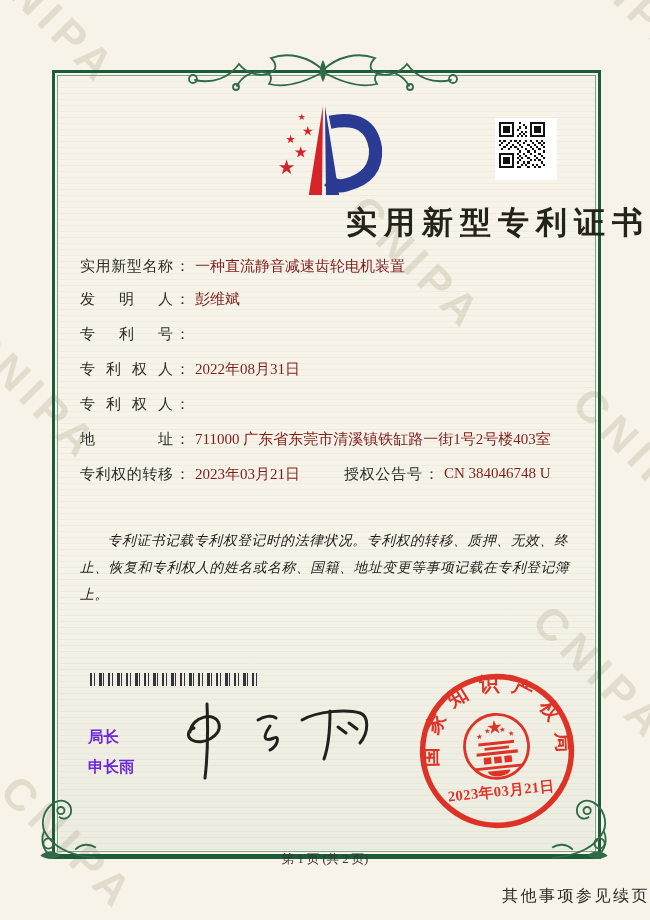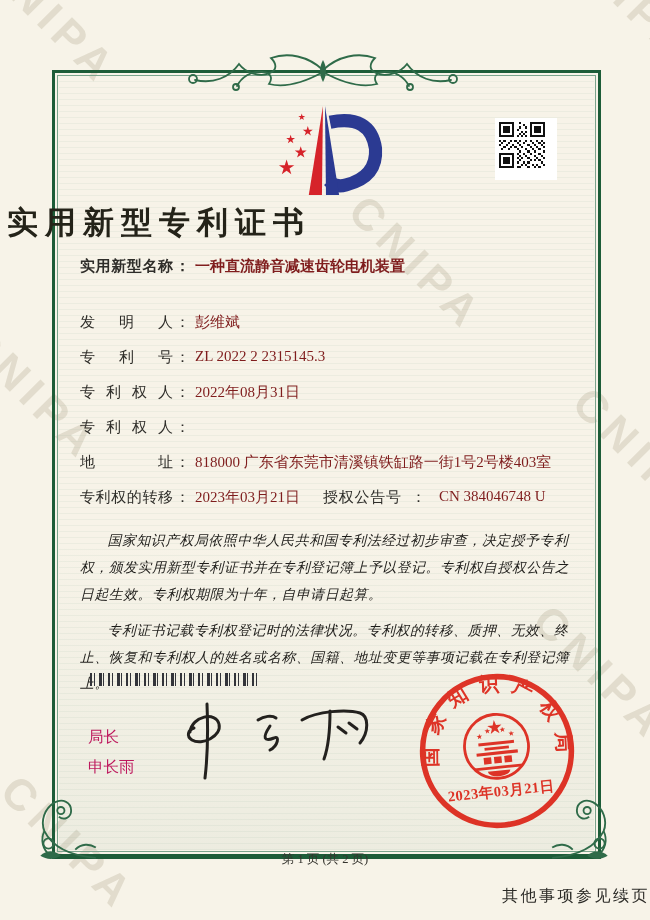--- a/index.html
+++ b/index.html
@@ -47,55 +47,55 @@
     position:absolute; left:80px; top:112px; z-index:3;
     font-size:14.5px; letter-spacing:0.5px; color:#35342e;
   }
   .logo{position:absolute; left:261px; top:104px; z-index:3;}
   .qr{
     position:absolute; left:495px; top:118px; width:54px; height:54px;
     background:#fff; padding:4px; z-index:3;
   }
   .title{
     position:absolute; left:0; right:0; top:202px; z-index:3;
-    text-align:left; font-size:31px; font-weight:bold;
+    text-align:right; font-size:31px; font-weight:bold;
     letter-spacing:7px; text-indent:7px; color:#242319;
   }
   
   .fields{position:absolute; left:80px; top:257px; width:482px; z-index:3; font-size:15px;}
   .field-row{display:flex; margin-bottom:16px; position:relative; white-space:nowrap;}
-  .field-row.first{margin-bottom:37px;font-weight:bold;}
+  .field-row.first{margin-bottom:14px;}
   .flabel{
     display:inline-block; width:93px; flex:0 0 93px;
     text-align:justify; text-align-last:justify;
   }
   .fcolon{margin:0 5px 0 2px;}
   .fvalue{color:#7f1d1d;}
-  .grant-pair2{position:absolute; left:243px; top:0; display:flex;gap:8px;}
+  .grant-pair2{position:absolute; left:264px; top:0; display:flex;}
   .grant-pair2 .flabel{width:78px; flex:0 0 78px;}
   
   .body-text{
     position:absolute; left:80px; top:528px; width:494px; z-index:3;
     font-size:13.8px; font-style:italic; line-height:1.95;
     letter-spacing:0.6px; color:#1e1d1a;
   }
   .body-text p{margin:0 0 9px 0; text-indent:2em;}
   
   .barcode{
     position:absolute; left:90px; top:673px; width:168px; height:13px; z-index:3;
     background:repeating-linear-gradient(90deg,
       #33343a 0 2px, transparent 2px 4px,
       #33343a 4px 5px, transparent 5px 9px,
       #33343a 9px 12px, transparent 12px 13px,
       #33343a 13px 14px, transparent 14px 18px);
   }
   .director{
     position:absolute; left:88px; top:722px; z-index:3;
     font-family:"Liberation Sans","DejaVu Sans",sans-serif;
-    font-size:15.5px; font-weight:400; color:#be185d; line-height:30px;
+    font-size:15.5px; font-weight:700; color:#6d28d9; line-height:30px;
   }
   .signature{position:absolute; left:162px; top:698px; z-index:4;}
   .seal{
     position:absolute; left:417px; top:671px; width:160px; height:160px;
     z-index:5; transform:rotate(-6deg); opacity:0.95;
   }
   .page-num{
     position:absolute; left:0; right:0; top:836px; z-index:3;
     text-align:center; font-size:12.5px; color:#35342e;margin-top:15px;
   }
@@ -209,50 +209,48 @@
         <span class="fvalue">一种直流静音减速齿轮电机装置</span>
     </div>
     <div class="field-row">
       <span class="flabel">发明人</span>
         <span class="fcolon">：</span>
         <span class="fvalue">彭维斌</span>
     </div>
     <div class="field-row">
       <span class="flabel">专利号</span>
         <span class="fcolon">：</span>
-        <span class="fvalue">ZL 2022 2 2315145.3</span>
     </div>
     <div class="field-row">
       <span class="flabel">专利权人</span>
         <span class="fcolon">：</span>
         <span class="fvalue">2022年08月31日</span>
     </div>
     <div class="field-row">
       <span class="flabel">专利权人</span>
         <span class="fcolon">：</span>
     </div>
     <div class="field-row">
       <span class="flabel">地址</span>
         <span class="fcolon">：</span>
-        <span class="fvalue">818000 广东省东莞市清溪镇铁缸路一街1号2号楼403室</span>
+        <span class="fvalue">711000 广东省东莞市清溪镇铁缸路一街1号2号楼403室</span>
     </div>
     <div class="field-row">
       <span class="flabel">专利权的转移</span>
         <span class="fcolon">：</span>
         <span class="fvalue">2023年03月21日</span>
       <span class="grant-pair2">
         <span class="flabel">授权公告号</span>
           <span class="fcolon">：</span>
           <span class="fvalue">CN 384046748 U</span>
       </span>
     </div>
   </div>
 
   <div class="body-text">
-    <p>国家知识产权局依照中华人民共和国专利法经过初步审查，决定授予专利权，颁发实用新型专利证书并在专利登记簿上予以登记。专利权自授权公告之日起生效。专利权期限为十年，自申请日起算。</p>
     <p>专利证书记载专利权登记时的法律状况。专利权的转移、质押、无效、终止、恢复和专利权人的姓名或名称、国籍、地址变更等事项记载在专利登记簿上。</p>
   </div>
 
   <div class="barcode"></div>
 
   <div class="director">
     <div>局长</div>
     <div>申长雨</div>
   </div>
 

